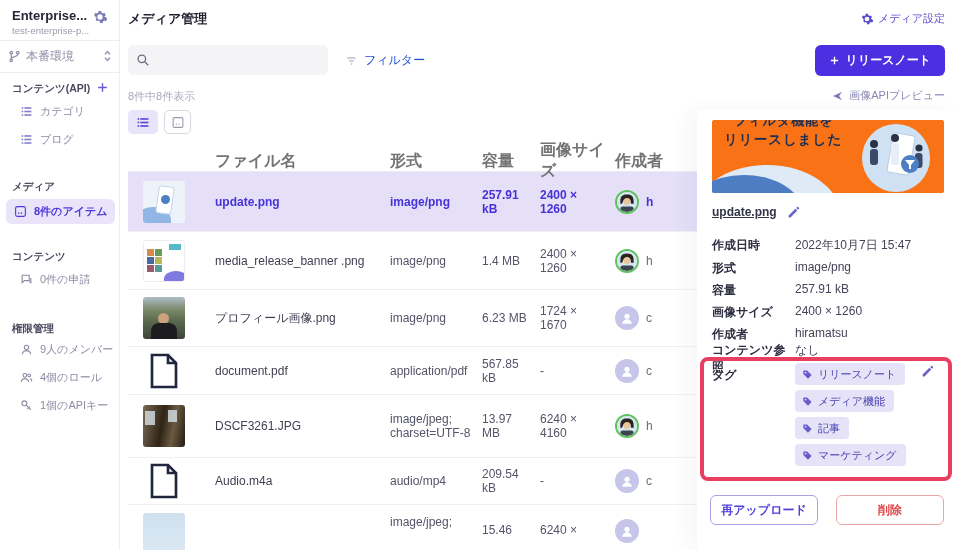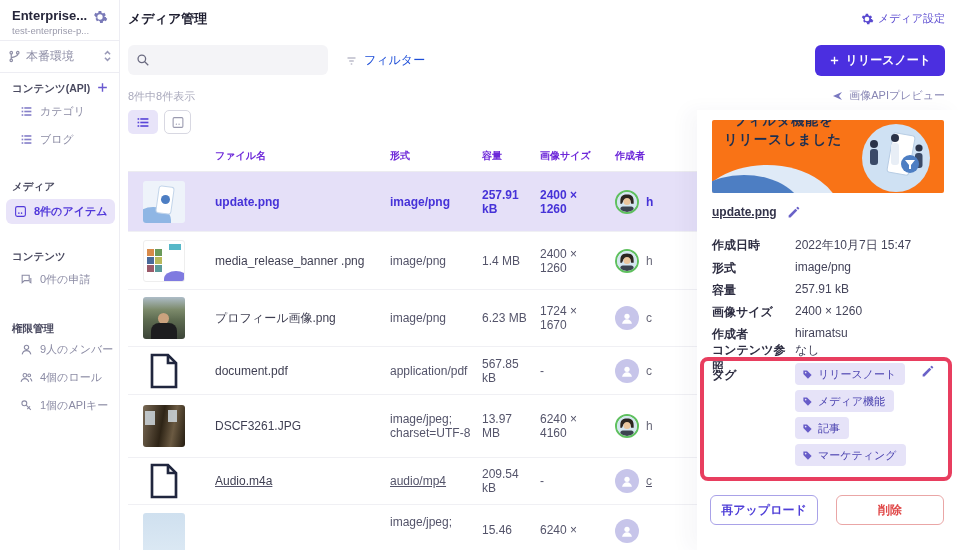--- a/index.html
+++ b/index.html
@@ -33,24 +33,24 @@
   .filter-btn{left:345px;top:52px;display:flex;align-items:center;gap:6px;font-size:12px;color:#1d4ed8;cursor:pointer;}
   .upload-btn{right:15px;top:45px;height:31px;background:var(--accent);color:#fff;font-size:12px;font-weight:bold;border:none;border-radius:6px;padding:0 14px;cursor:pointer;display:flex;align-items:center;gap:6px;font-family:inherit;}
   .count-text{left:128px;top:89px;font-size:11px;color:#a9a9bc;}
   .api-preview{right:15px;top:88px;display:flex;align-items:center;gap:5px;font-size:11px;color:#8886b4;cursor:pointer;}
   .vt-list{left:128px;top:110px;width:30px;height:24px;background:#e8e4f9;border-radius:5px;border:none;display:flex;align-items:center;justify-content:center;cursor:pointer;}
   .vt-grid{left:164px;top:110px;width:27px;height:24px;background:#fff;border:1px solid #d8d8e2;border-radius:5px;display:flex;align-items:center;justify-content:center;cursor:pointer;}
 
   
   .table{left:128px;top:140px;width:832px;z-index:1;}
   .thead,.trow{display:grid;grid-template-columns:87px 175px 92px 58px 75px 1fr;align-items:center;}
-  .thead{height:32px;border-bottom:1px solid #ececf0;font-size:10px;color:#6d28d9;font-weight:bold;font-family:Liberation Mono, monospace;}
+  .thead{height:32px;border-bottom:1px solid #ececf0;font-size:16px;color:#737373;font-weight:bold;font-family:Liberation Mono, monospace;}
   .trow{border-bottom:1px solid #f0f0f4;font-size:12px;color:#54546a;cursor:pointer;}
   .trow:nth-child(2){height:60px;} .trow:nth-child(3){height:58px;} .trow:nth-child(4){height:57px;}
-  .trow:nth-child(5){height:48px;} .trow:nth-child(6){height:63px;} .trow:nth-child(7){height:47px;text-decoration:underline;}
+  .trow:nth-child(5){height:48px;} .trow:nth-child(6){height:63px;} .trow:nth-child(7){height:47px;}
   .trow:nth-child(8){height:57px;border-bottom:none;}
   .trow.selected{background:var(--sel-bg);}
   .trow.selected .c-name,.trow.selected .c-fmt,.trow.selected .c-size,.trow.selected .c-dims,.trow.selected .c-creator{color:var(--sel-txt);font-weight:bold;}
   .c-thumb{padding-left:15px;}
   .c-name{color:#3f3f52;}
   .c-fmt,.c-size,.c-dims{padding-right:8px;word-wrap:break-word;}
   .c-size span{display:inline-block;max-width:48px;}
   .c-dims span{display:inline-block;max-width:50px;}
   .c-creator{display:flex;align-items:center;gap:7px;color:#6a6a7a;overflow:hidden;}
   .thumb{width:42px;height:42px;border-radius:3px;overflow:hidden;position:relative;background:#eef3fa;}

